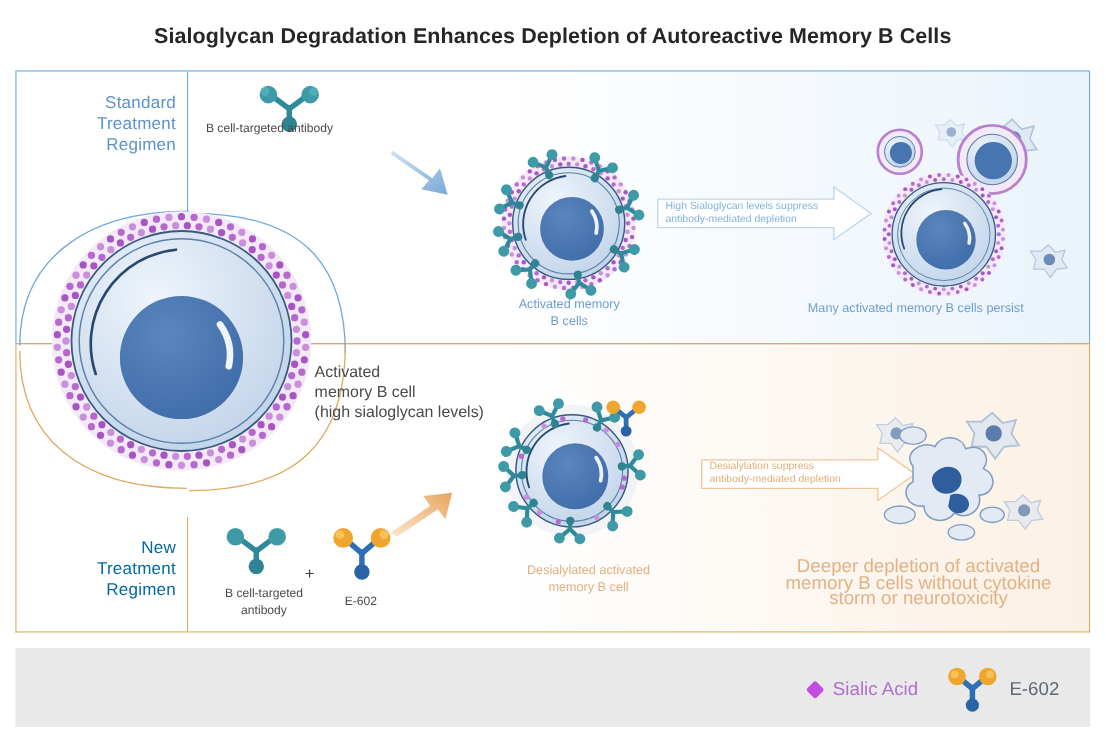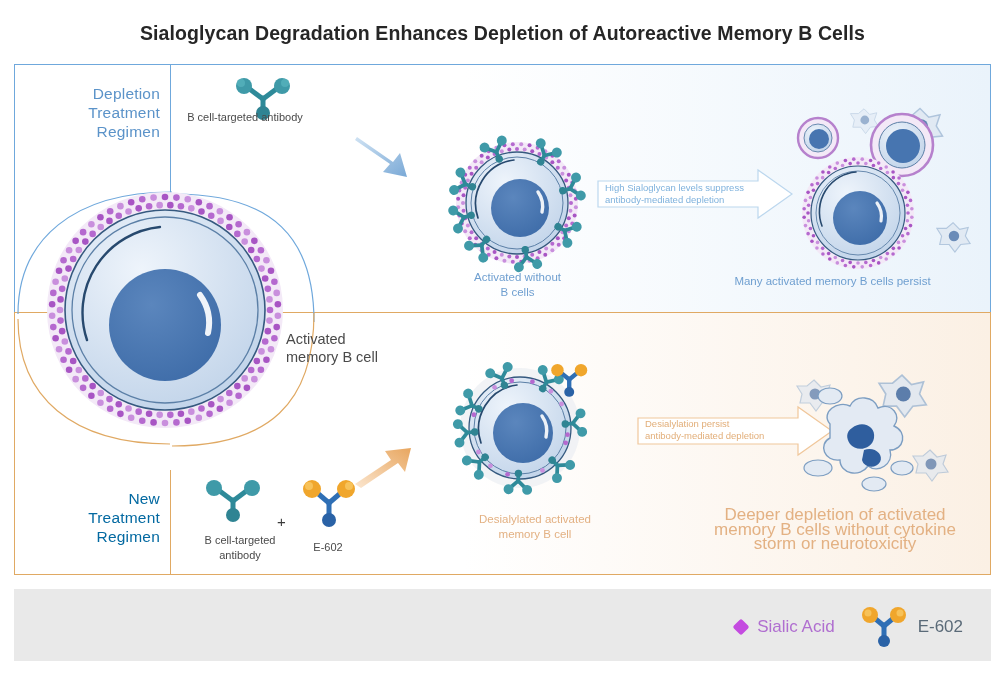--- a/index.html
+++ b/index.html
@@ -108,21 +108,21 @@
   <svg class="sweep" style="left:14px;top:64px;" width="340" height="260">
     <path d="M 160 130 C 260 130 300 175 300 258" fill="none" stroke="#6fa8dc" stroke-width="1.2"></path>
     <path d="M 4 250 C 4 175 60 128 158 128" fill="none" stroke="#6fa8dc" stroke-width="1.2"></path>
   </svg>
   <svg class="sweep" style="left:14px;top:313px;" width="340" height="170">
     <path d="M 300 0 C 300 90 255 133 158 133" fill="none" stroke="#e0a963" stroke-width="1.2"></path>
     <path d="M 4 6 C 4 84 58 131 156 131" fill="none" stroke="#e0a963" stroke-width="1.2"></path>
   </svg>
 
   <div class="regimen" id="regimen-standard">
-    <div>Depletion</div>
+    <div>Standard</div>
     <div>Treatment</div>
     <div>Regimen</div>
   </div>
   <div class="regimen" id="regimen-new">
     <div>New</div>
     <div>Treatment</div>
     <div>Regimen</div>
   </div>
 
   <svg style="position:absolute;left:230px;top:78px;" width="66" height="40">
@@ -289,20 +289,21 @@
       </g>
     <circle cx="125" cy="125" r="100" fill="url(#cyto)" stroke="#35597f" stroke-width="1.6"></circle>
     <circle cx="125" cy="125" r="93" fill="none" stroke="#5b7fa6" stroke-width="1.3"></circle>
     <path d="M47 155 A86 86 0 0 1 120 42" fill="none" stroke="#27496e" stroke-width="2.4" stroke-linecap="round"></path>
     <circle cx="125" cy="140" r="56" fill="url(#nuc)"></circle>
     <path d="M160 110 A48 48 0 0 1 168 148" fill="none" stroke="#ffffff" stroke-width="6" stroke-linecap="round" opacity=".92"></path>
   </svg>
   <div id="cap-center-cell">
     <div>Activated</div>
       <div>memory B cell</div>
+      <div>(high sialoglycan levels)</div>
   </div>
 
   <svg style="position:absolute;left:432px;top:138px;" width="170" height="130">
     <circle cx="85" cy="65" r="61" fill="#f3e9f7"></circle>
     <g id="halo-top">
         <circle cx="139" cy="65" r="2" fill="#b569cf"></circle>
         <circle cx="143.84967476200495" cy="69.20901180875471" r="2" fill="#c98fdd"></circle>
         <circle cx="138.45035786157035" cy="72.6850012667574" r="2" fill="#c98fdd"></circle>
         <circle cx="142.6516650922984" cy="77.54135208362563" r="2" fill="#a855c4"></circle>
         <circle cx="136.81262057518285" cy="80.2135580694372" r="2" fill="#a855c4"></circle>
@@ -456,21 +457,21 @@
           <path d="M0 16 L0 4" stroke="#2e8a99" stroke-width="6" stroke-linecap="round" fill="none"></path>
           <path d="M0 5 L-13 -7" stroke="#2e8a99" stroke-width="6" stroke-linecap="round" fill="none"></path>
           <path d="M0 5 L13 -7" stroke="#2e8a99" stroke-width="6" stroke-linecap="round" fill="none"></path>
           <circle cx="-15" cy="-9" r="8" fill="#3f9aa8"></circle>
           <circle cx="15" cy="-9" r="8" fill="#3f9aa8"></circle>
           <circle cx="0" cy="17" r="6" fill="#2f8493"></circle>
         </g>
       </g>
   </svg>
   <div class="cap cap-blue" id="cap-activated">
-    <div>Activated without</div>
+    <div>Activated memory</div>
       <div>B cells</div>
   </div>
 
   <svg style="position:absolute;left:598px;top:168px;" width="196" height="52">
     <path d="M0 13 L160 13 L160 2 L194 26 L160 50 L160 39 L0 39 Z" fill="#ffffff" stroke="#bcd7ee" stroke-width="1.2"></path>
   </svg>
   <div class="arrow-note" id="note-top">
     <div>High Sialoglycan levels suppress</div>
       <div>antibody-mediated depletion</div>
   </div>
@@ -733,21 +734,21 @@
   </svg>
   <div class="cap cap-orange" id="cap-desial">
     <div>Desialylated activated</div>
       <div>memory B cell</div>
   </div>
 
   <svg style="position:absolute;left:638px;top:405px;" width="196" height="52">
     <path d="M0 13 L160 13 L160 2 L194 26 L160 50 L160 39 L0 39 Z" fill="#ffffff" stroke="#f0c79b" stroke-width="1.2"></path>
   </svg>
   <div class="arrow-note" id="note-bottom">
-    <div>Desialylation persist</div>
+    <div>Desialylation suppress</div>
       <div>antibody-mediated depletion</div>
   </div>
 
   <svg style="position:absolute;left:790px;top:372px;" width="175" height="135">
     <g id="debris-bottom">
         <g opacity="0.8" transform="translate(112,22) scale(1.35)">
           <path d="M0 -14 L7 -7 L16 -9 L13 0 L18 8 L8 9 L2 17 L-4 9 L-14 9 L-12 0 L-17 -8 L-7 -8 Z" fill="#dde6f1" stroke="#9bb5d2" stroke-width="1.2"></path>
           <circle cx="1" cy="0" r="5.5" fill="#35619c"></circle>
         </g>
         <g opacity="0.6" transform="translate(24,22) scale(1)">

